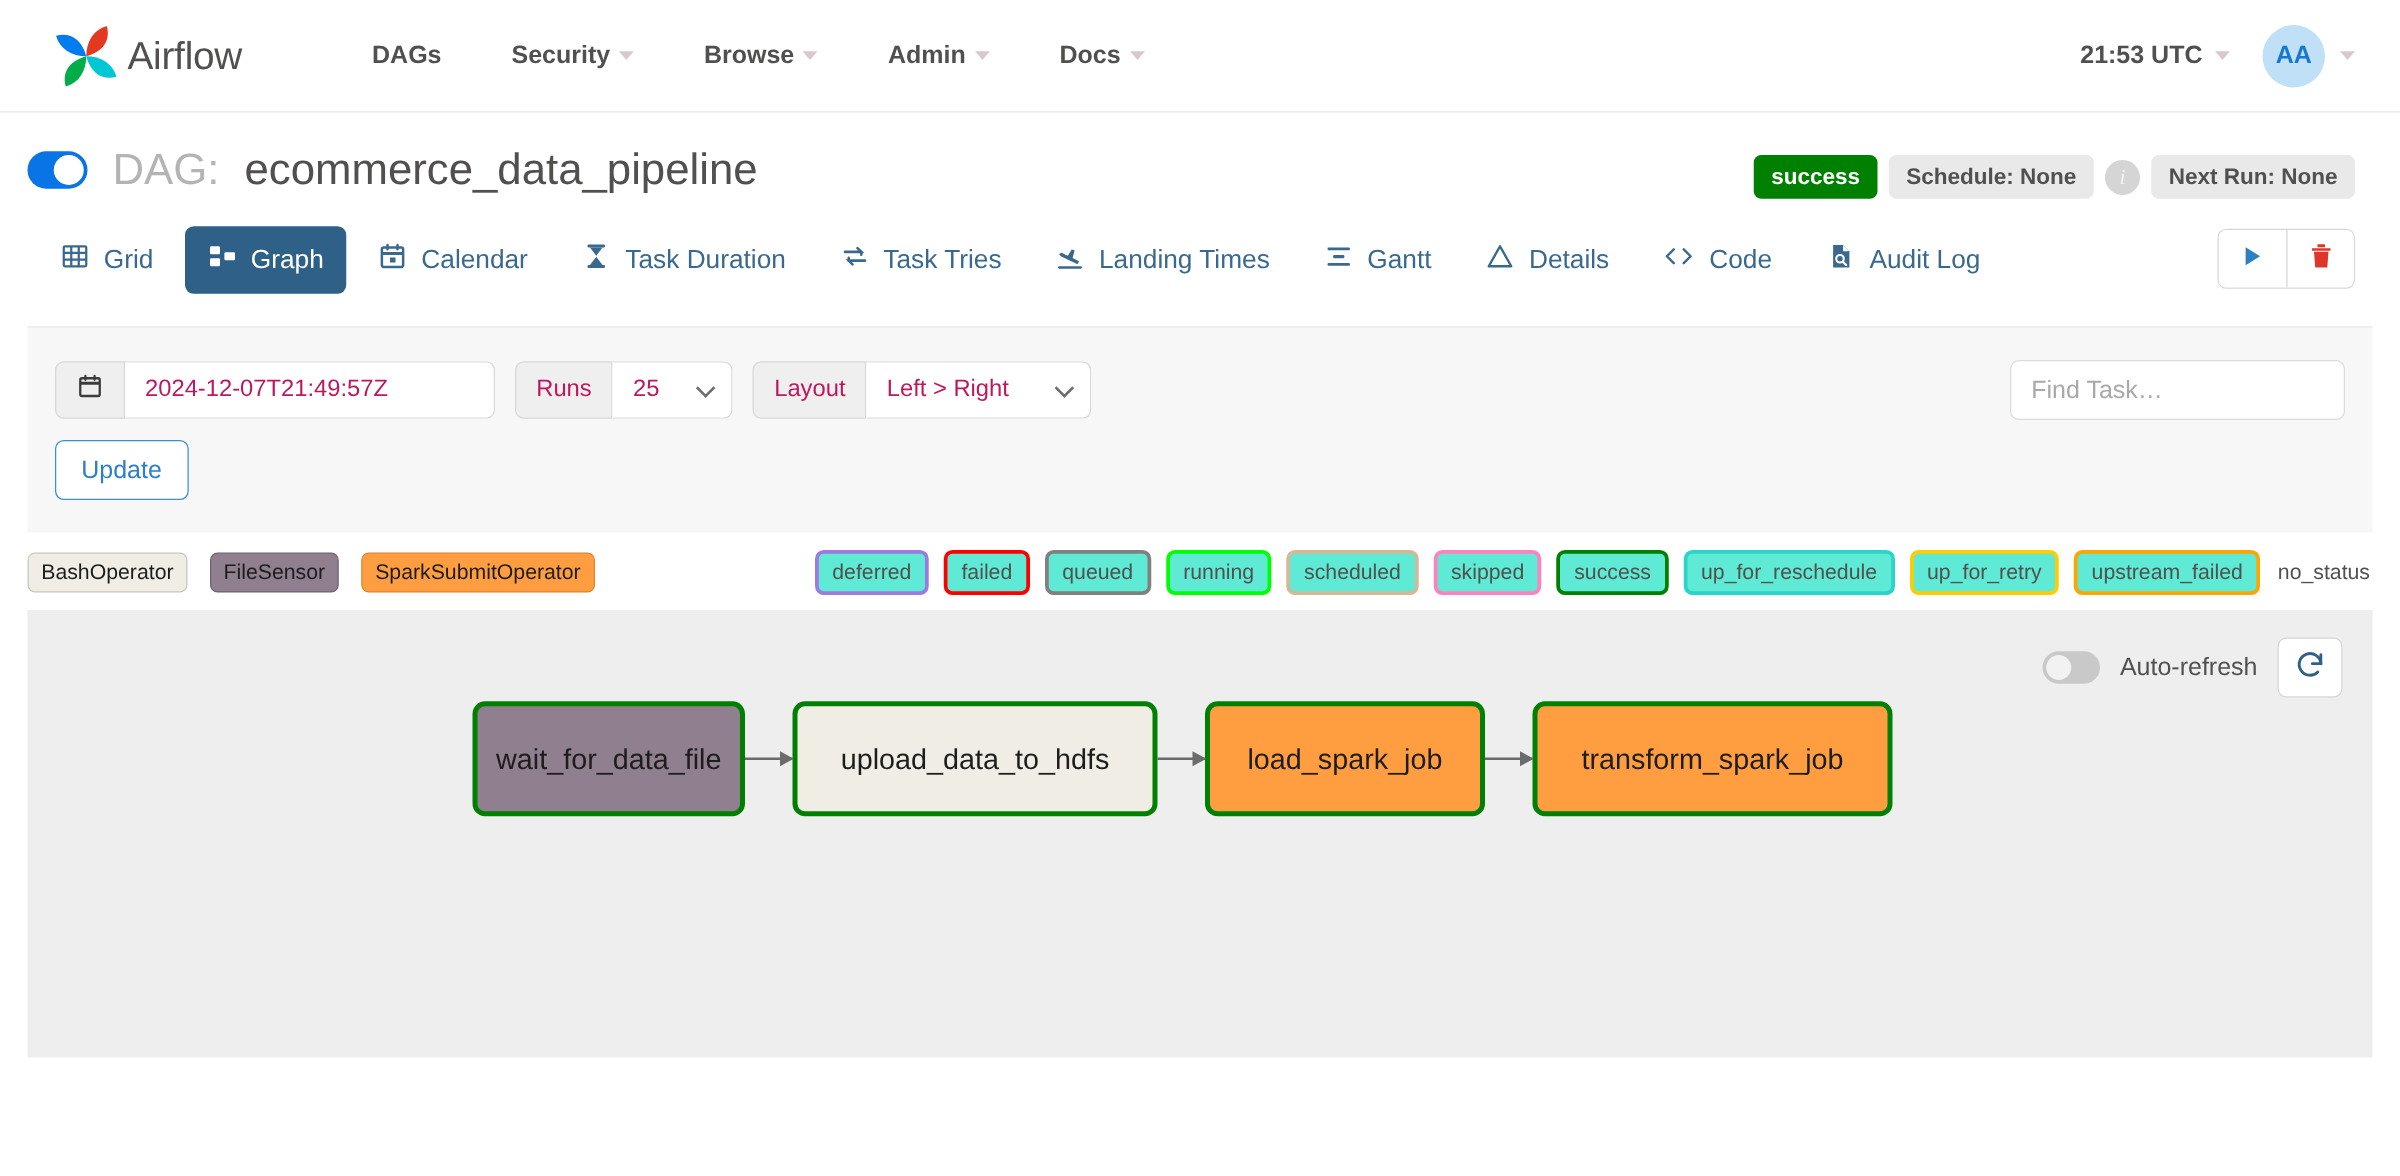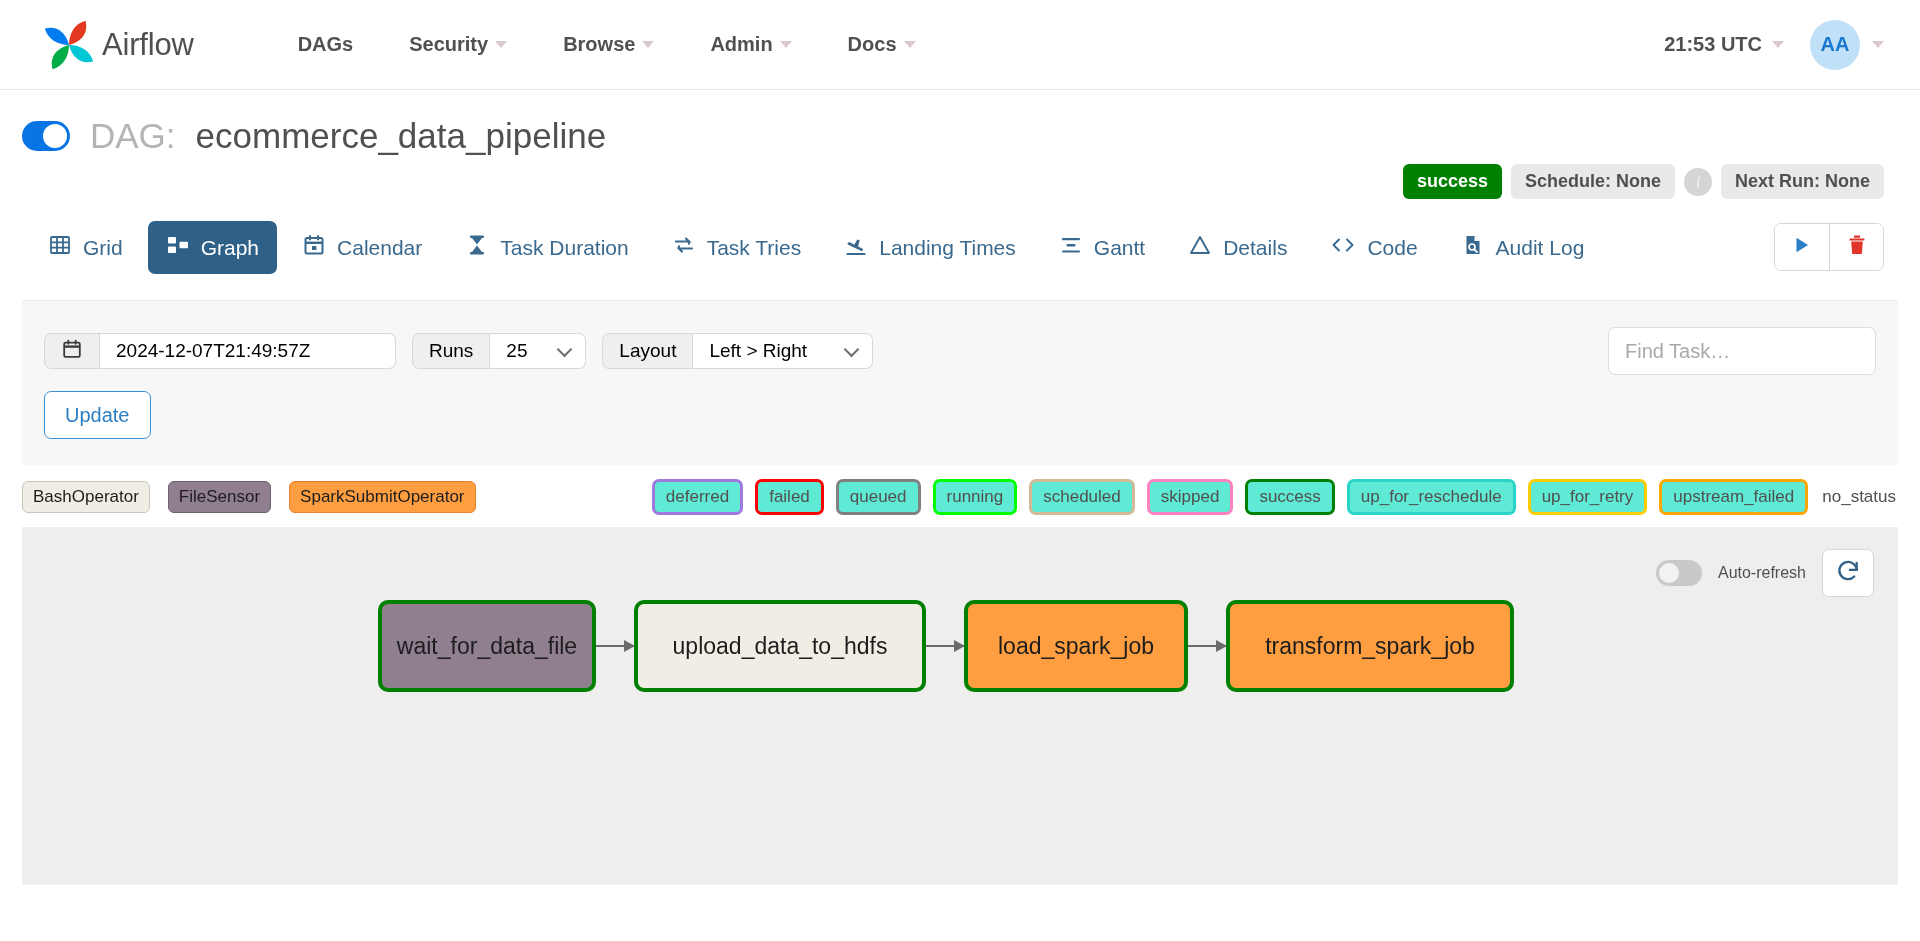--- a/index.html
+++ b/index.html
@@ -51,21 +51,21 @@
   .avatar {
     width: 50px; height: 50px; border-radius: 50%;
     background: #bfe0f7; color: #1878cf;
     font-size: 20px; font-weight: bold;
     display: flex; align-items: center; justify-content: center;
   }
 
   
   .dag-header {
     padding: 26px 36px 0 22px;
-    display: flex; align-items: flex-start; flex-direction: column;
+    display: flex; align-items: flex-start;
   }
   .dag-title-row { display: flex; align-items: center; gap: 20px; }
   .toggle {
     width: 48px; height: 30px; border-radius: 16px;
     background: #0974e6; position: relative; cursor: pointer; flex: none;
   }
   .toggle::after {
     content: ""; position: absolute; top: 3px; right: 3px;
     width: 24px; height: 24px; border-radius: 50%; background: #fff;
   }
@@ -118,23 +118,23 @@
   
   .filter-bar {
     margin: 20px 22px 0 22px;
     background: #f7f7f7;
     border-top: 1px solid #eaeaea;
     padding: 26px 22px 26px 22px;
     display: flex; flex-wrap: wrap; align-items: center; gap: 0 0;
   }
   .ctrl-group { display: flex; align-items: stretch; margin-right: 16px; }
   .ctrl {
-    height: 36px; display: flex; align-items: center;
+    height: 46px; display: flex; align-items: center;
     border: 1px solid #d8d8d8; background: #fff;
-    font-size: 19px; color: #000000; padding: 0 16px;
+    font-size: 19px; color: #be185d; padding: 0 16px;
     white-space: nowrap;
   }
   .ctrl.addon { background: #efefef; font-weight: 400; }
   .ctrl.first { border-radius: 7px 0 0 7px; }
   .ctrl.last { border-radius: 0 7px 7px 0; border-left: none; }
   .ctrl.mid { border-left: none; }
   .ctrl-select {
     position: relative; padding-right: 42px; cursor: pointer;
   }
   .ctrl-select::after {
@@ -190,21 +190,21 @@
     display: flex; align-items: center; gap: 16px;
   }
   .switch {
     width: 46px; height: 26px; border-radius: 14px;
     background: #c9c9c9; position: relative; cursor: pointer;
   }
   .switch::after {
     content: ""; position: absolute; top: 3px; left: 3px;
     width: 20px; height: 20px; border-radius: 50%; background: #f2f2f2;
   }
-  .refresh-label { font-size: 16px; color: #51504f; }
+  .refresh-label { font-size: 20px; color: #51504f; }
   .refresh-btn {
     width: 52px; height: 48px; background: #fff;
     border: 1px solid #d6d6d6; border-radius: 7px;
     display: flex; align-items: center; justify-content: center;
     cursor: pointer;
   }
   .nodes {
     position: absolute; top: 73px; left: 356px;
     display: flex; align-items: center;
   }

